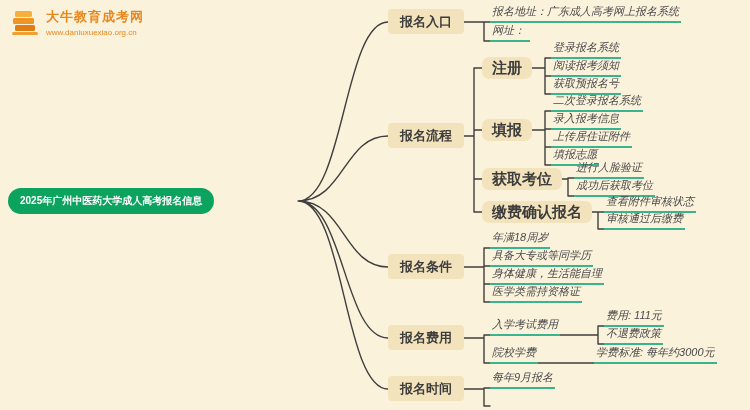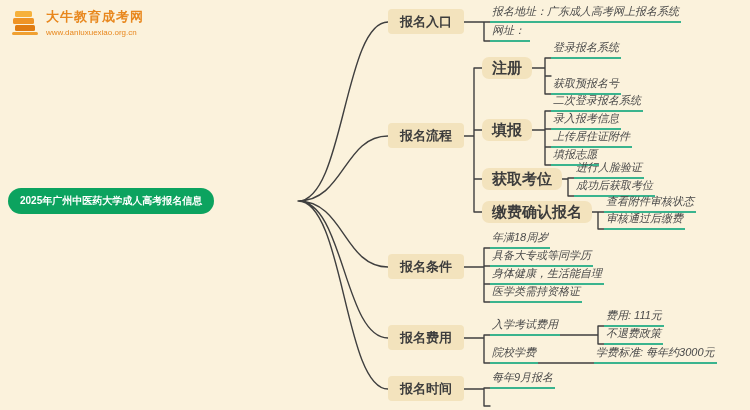--- a/index.html
+++ b/index.html
@@ -83,20 +83,21 @@
 
   <div class="node leaf" style="left:490px;top:5px">报名地址：广东成人高考网上报名系统</div>
   <div class="node leaf" style="left:490px;top:24px;min-width:40px">网址：</div>
 
   <div class="node snode" style="left:482px;top:57px">注册</div>
   <div class="node snode" style="left:482px;top:119px">填报</div>
   <div class="node snode" style="left:482px;top:168px">获取考位</div>
   <div class="node snode" style="left:482px;top:201px">缴费确认报名</div>
 
   <div class="node leaf" style="left:551px;top:41px">登录报名系统</div>
+  <div class="node leaf" style="left:551px;top:59px">阅读报考须知</div>
   <div class="node leaf" style="left:551px;top:94px">二次登录报名系统</div>
 
   <div class="node leaf" style="left:551px;top:77px">获取预报名号</div>
   <div class="node leaf" style="left:551px;top:112px">录入报考信息</div>
   <div class="node leaf" style="left:551px;top:130px">上传居住证附件</div>
   <div class="node leaf" style="left:551px;top:148px">填报志愿</div>
 
   <div class="node leaf" style="left:574px;top:161px">进行人脸验证</div>
   <div class="node leaf" style="left:574px;top:179px">成功后获取考位</div>
 

